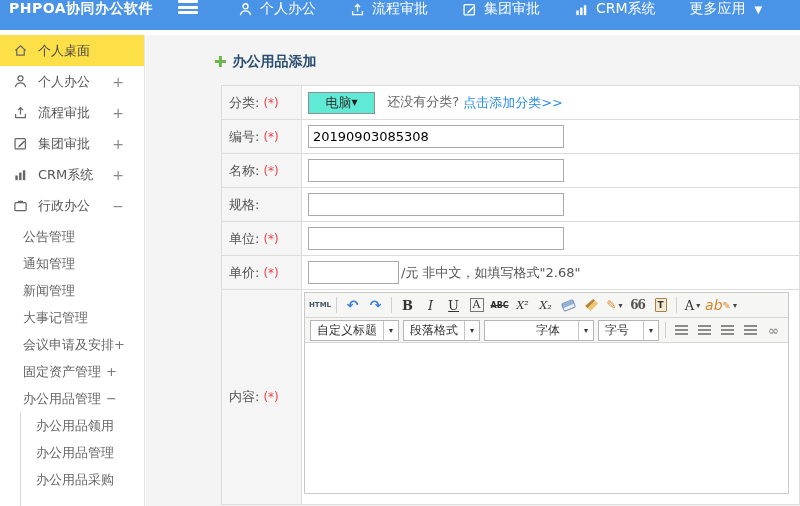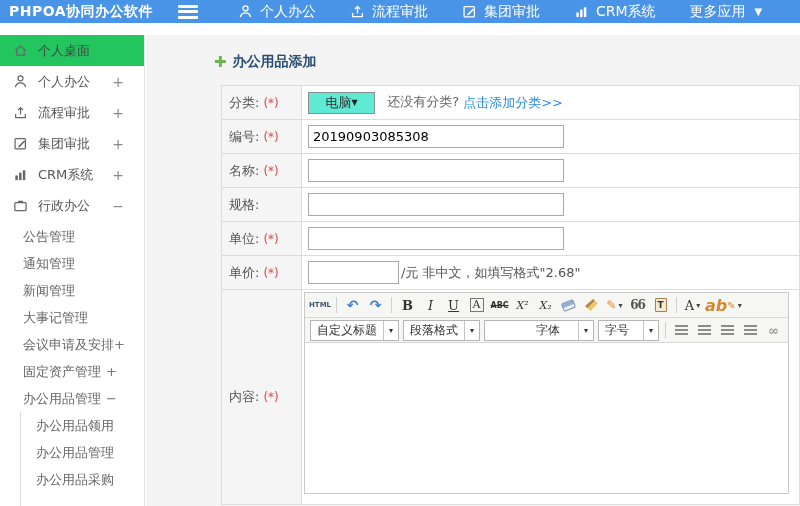--- a/index.html
+++ b/index.html
@@ -1,39 +1,39 @@
 <!DOCTYPE html>
 <html><head>
 <meta charset="utf-8">
 <style>
   * { margin:0; padding:0; box-sizing:border-box; }
   html,body { width:800px; height:506px; overflow:hidden;
     font-family:"DejaVu Sans","Liberation Sans",sans-serif; background:#fff; }
   .app { position:relative; width:800px; height:506px; }
 
   
-  .topbar { position:absolute; top:0; left:0; right:0; height:23px;
-    background:#4a94e8; display:flex; align-items:center; color:#fff; }
+  .topbar { position:absolute; top:0; left:0; right:0; height:30px;
+    background:#4a94e8; display:flex; align-items:flex-start; color:#fff; }
   .logo { width:178px; padding-left:9px; font-size:14px; font-weight:bold;
     letter-spacing:.5px; white-space:nowrap; }
   .hamburger { width:20px; height:14px; display:flex; flex-direction:column;
     justify-content:space-between; cursor:pointer; margin-right:40px; }
   .hamburger span { display:block; height:3px; background:#fff; border-radius:1px; }
   .topnav { display:flex; align-items:center; gap:34px; font-size:14px; }
   .topnav .nav-item { display:flex; align-items:center; gap:7px; cursor:pointer;
     white-space:nowrap; }
   .topnav svg { display:block; }
   .caret { font-size:10px; margin-left:2px; }
 
   
   .sidebar { position:absolute; top:35px; left:0; bottom:0; width:145px;
     background:#fff; border-right:1px solid #e3e3e3; font-size:13px; color:#555; }
   .side-item { position:relative; height:31px; display:flex; align-items:center;
     padding-left:12px; cursor:pointer; }
-  .side-item.active { background:#22c55e; color:#444; }
+  .side-item.active { background:#fde047; color:#444; }
   .side-item .s-icon { width:17px; height:17px; margin-right:9px; display:flex;
     align-items:center; justify-content:center; }
   .side-item .exp { position:absolute; right:20px; color:#888; font-size:14px; }
   .submenu { margin-top:2px; }
   .sub-item { height:27px; display:flex; align-items:center; padding-left:23px;
     cursor:pointer; color:#666; white-space:nowrap; }
   .sub-item .exp2 { color:#777; margin-left:5px; }
   .sub-item .exp2.tight { margin-left:0; }
   .subsub { border-left:1px solid #d9d9d9; margin-left:20px; padding-bottom:30px; }
   .subsub .sub-item { padding-left:15px; }
@@ -88,21 +88,21 @@
   .icon-broom { width:13px; height:12px;
     background:linear-gradient(135deg,#b8863f 0 45%,#eac86f 45% 100%);
     clip-path:polygon(62% 0,100% 38%,42% 100%,0 58%); }
   .g-pen { color:#e08a2e; font-size:12px; }
   .g-quote { font-family:"DejaVu Serif",serif; font-weight:bold; font-size:12px;
     color:#555; letter-spacing:-1px; }
   .icon-paste { width:12px; height:14px; border:1px solid #a5824d; background:#f6ead0;
     display:flex; align-items:center; justify-content:center; font-size:9px;
     font-weight:bold; color:#333; border-radius:1px; }
   .g-fore { font-family:"DejaVu Serif",serif; font-size:13px; }
-  .g-back { color:#d8872c; font-size:16px; font-weight:bold; font-style:italic; }
+  .g-back { color:#d8872c; font-size:14px; font-weight:normal; font-style:italic; }
   .tiny-caret { font-size:8px; color:#444; margin-left:2px; }
   .combo { display:inline-flex; align-items:center; height:21px; border:1px solid #b5b5b5;
     background:#fff; margin:0 2px; font-size:12px; color:#333; cursor:pointer; }
   .combo .c-label { padding:0 6px; white-space:nowrap; }
   .combo .c-arrow { border-left:1px solid #c5c5c5; width:15px; height:100%;
     display:flex; align-items:center; justify-content:center; font-size:8px; }
   .icon-align { width:13px; height:10px;
     background:repeating-linear-gradient(to bottom,#8c8c8c 0 2px,transparent 2px 4px); }
   .g-link { color:#9a9a9a; font-size:13px; font-weight:bold; }
   .editor-body { background:#fff; height:150px; }

